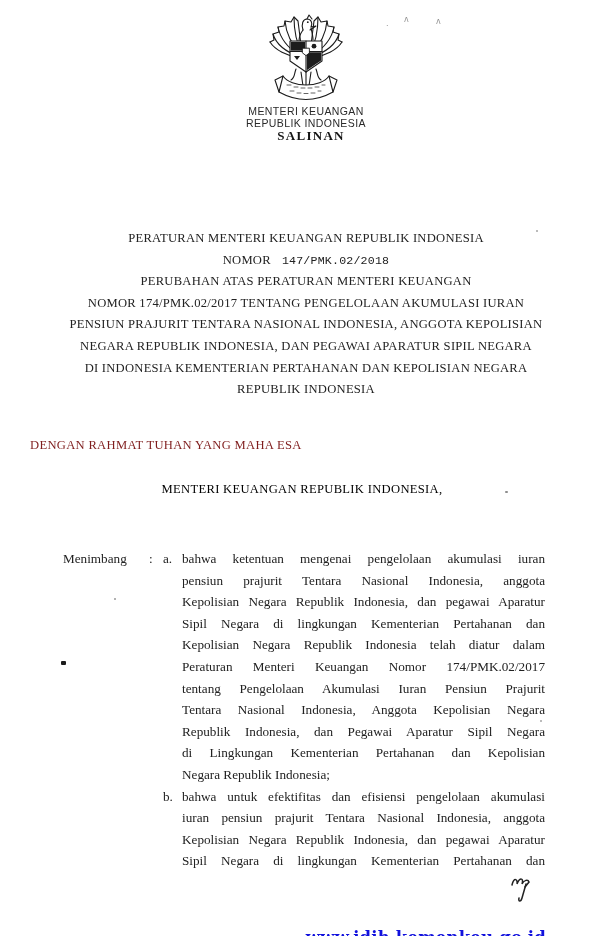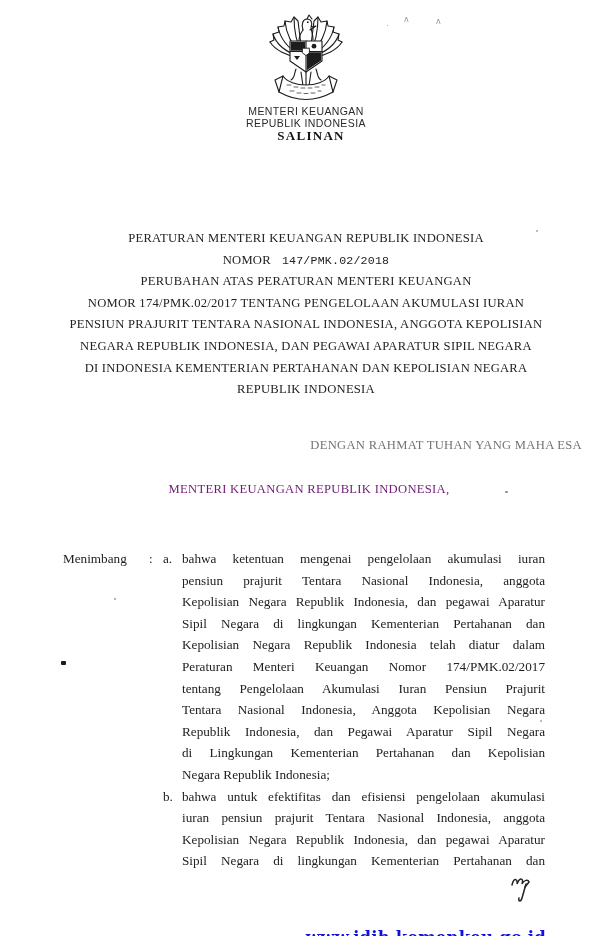--- a/index.html
+++ b/index.html
@@ -23,26 +23,26 @@
   .title-block{
     position:absolute;top:228px;left:30px;width:552px;
     text-align:center;font-size:12.6px;line-height:21.6px;
     letter-spacing:.25px;color:#222;
   }
   .nomor-value{
     font-family:Liberation Mono, monospace;font-size:11.6px;
     letter-spacing:.2px;margin-left:11px;
   }
   .invocation{
-    position:absolute;top:438px;left:30px;width:552px;text-align:right;
-    font-size:12.6px;letter-spacing:.3px;color:#737373;
+    position:absolute;top:438px;left:30px;width:552px;text-align:left;
+    font-size:12.6px;letter-spacing:.3px;color:#7f1d1d;
   }
   .authority{
-    position:absolute;top:482px;left:33px;width:552px;text-align:center;
-    font-size:12.6px;letter-spacing:.3px;color:#701a75;
+    position:absolute;top:482px;left:26px;width:552px;text-align:center;
+    font-size:12.6px;letter-spacing:.3px;color:#000000;
   }
   
   .consider{
     position:absolute;top:548px;left:63px;width:482px;
     font-size:13.2px;line-height:21.6px;color:#222;
   }
   .consider-label{position:absolute;left:0;top:0;}
   .consider-sep{position:absolute;left:86px;top:0;}
   .consider-item{position:relative;padding-left:119px;}
   .marker{position:absolute;left:100px;top:0;}

